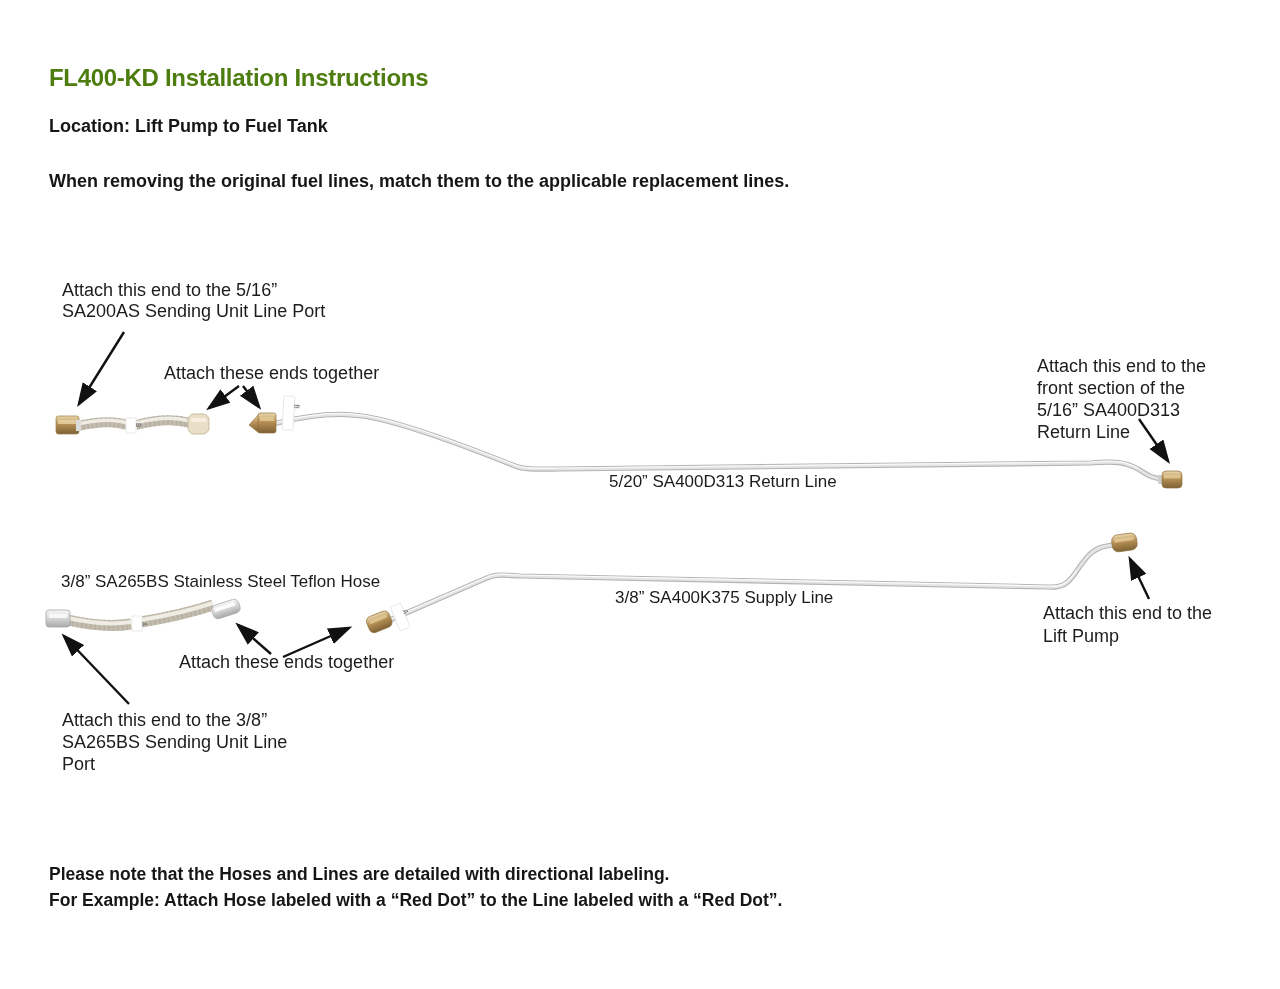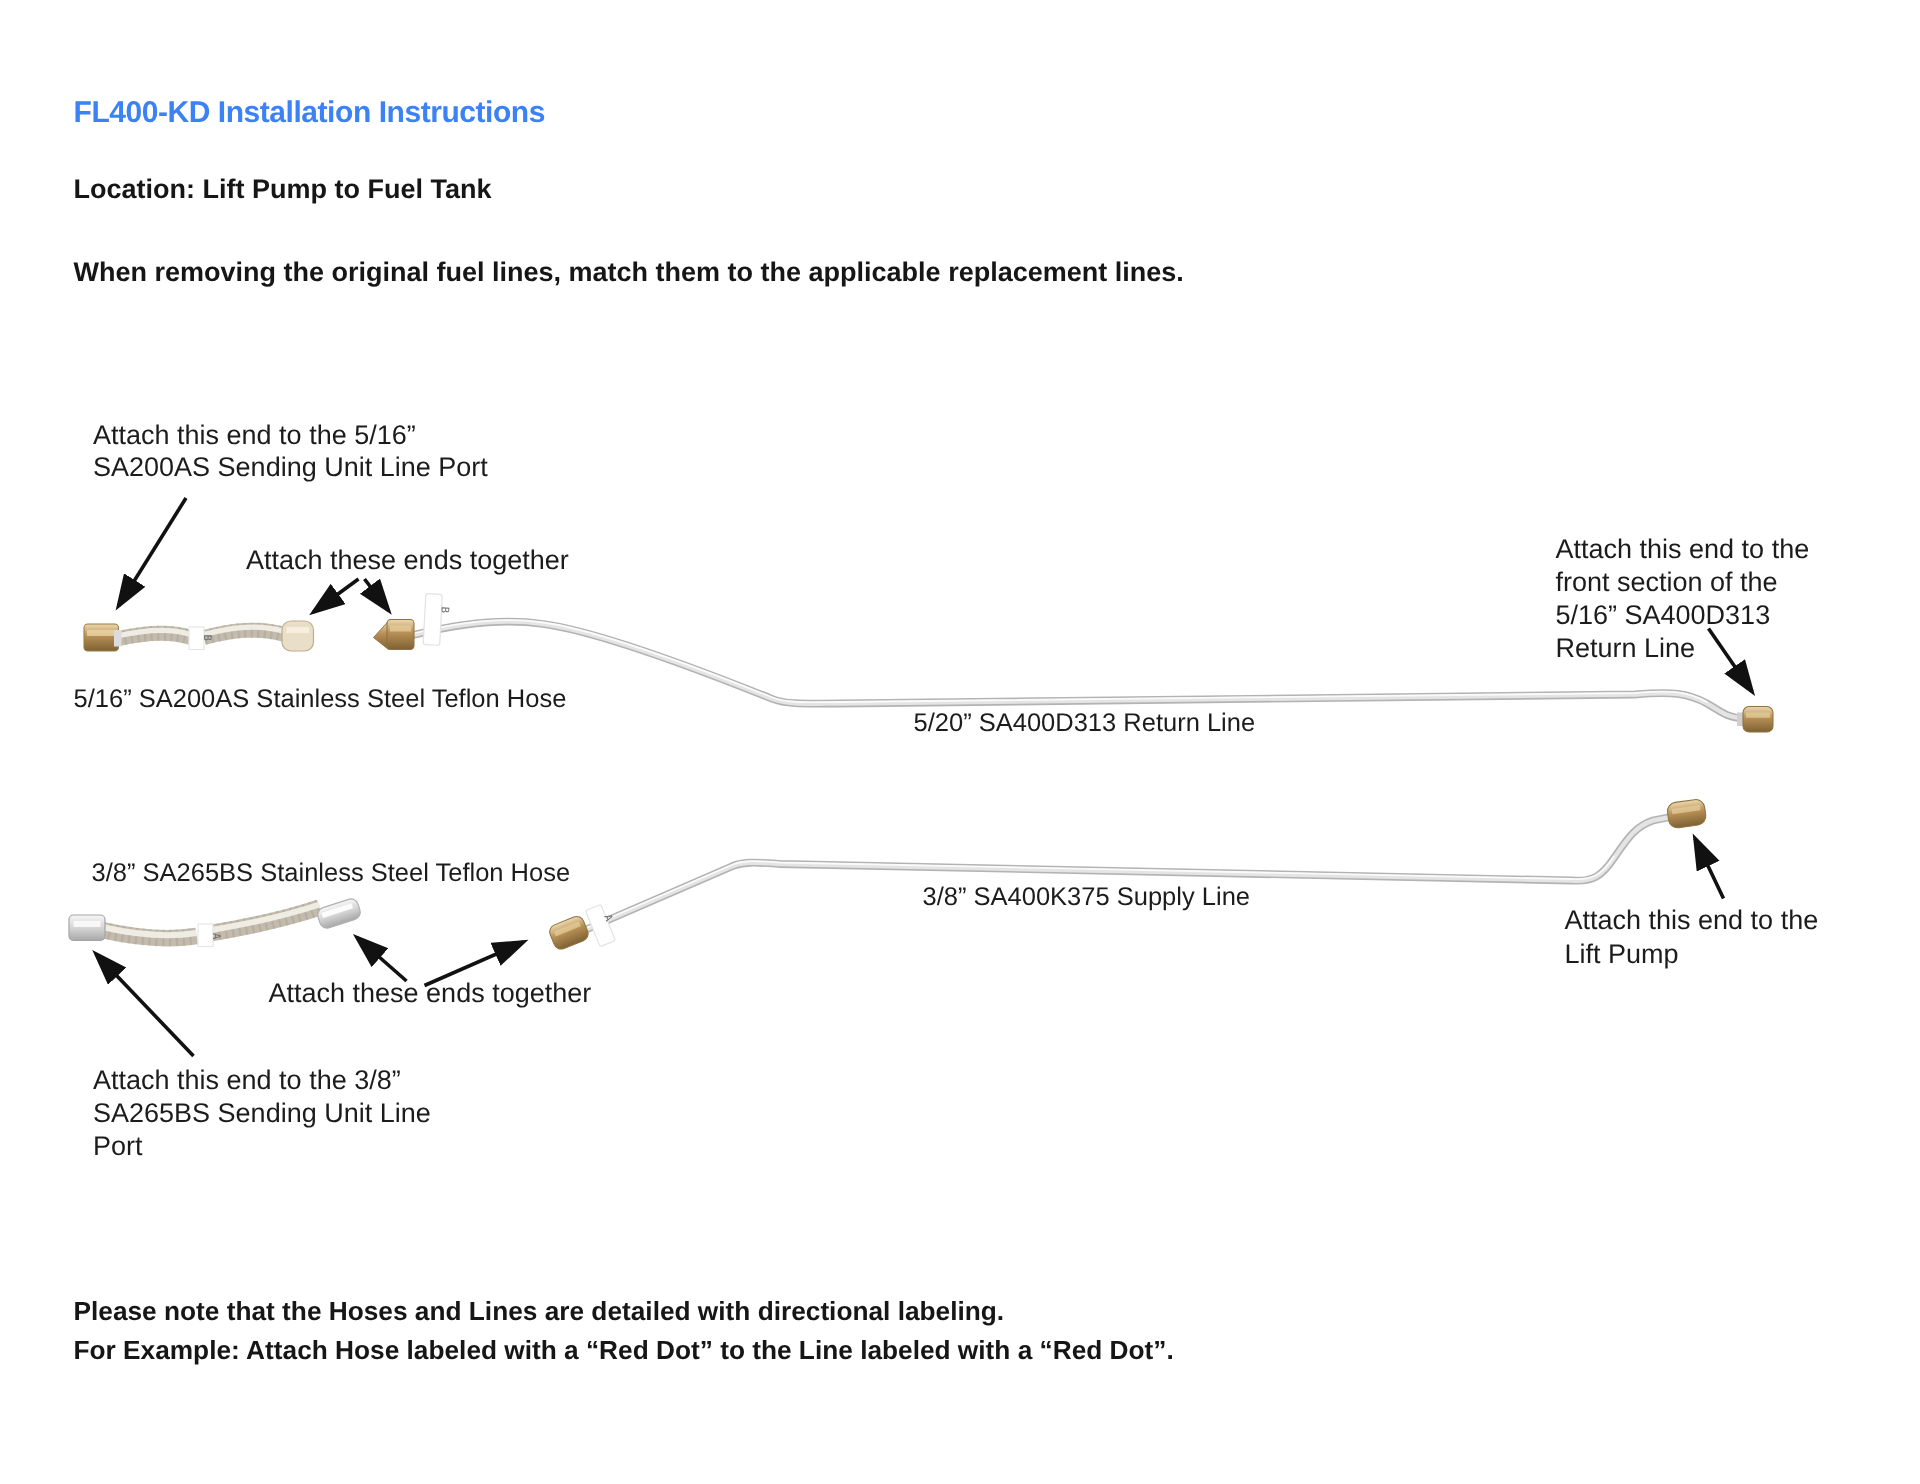--- a/index.html
+++ b/index.html
@@ -6,21 +6,21 @@
   .sheet{
     position:relative;
     width:1280px;height:989px;
     background:#ffffff;
     font-family:"Liberation Sans", sans-serif;
     color:#1c1c1c;
     overflow:hidden;
   }
   .abs{position:absolute;}
   .title{
-    font-size:20px;font-weight:bold;letter-spacing:-0.3px;color:#3b82f6;
+    font-size:24px;font-weight:bold;letter-spacing:-0.3px;color:#4d7c0f;
   }
   .h2{
     font-size:18px;font-weight:bold;color:#161616;
   }
   .callout{
     font-size:18px;line-height:21px;color:#1c1c1c;white-space:pre-line;
   }
   .partlabel{
     font-size:17px;color:#1c1c1c;white-space:nowrap;
   }
@@ -150,21 +150,20 @@
     </g>
   </svg>
 
   <div class="abs title" style="left:49px;top:64px;">FL400-KD Installation Instructions</div>
   <div class="abs h2" style="left:49px;top:171px;">When removing the original fuel lines, match them to the applicable replacement lines.</div>
   <div class="abs h2" style="left:49px;top:116px;">Location: Lift Pump to Fuel Tank</div>
 
   <div class="abs callout" style="left:62px;top:280px;">Attach this end to the 5/16”
 SA200AS Sending Unit Line Port</div>
   <div class="abs callout" style="left:164px;top:363px;">Attach these ends together</div>
-  <div class="abs partlabel" style="left:49px;top:456px;">5/16” SA200AS Stainless Steel Teflon Hose</div>
   <div class="abs partlabel" style="left:609px;top:472px;">5/20” SA400D313 Return Line</div>
   <div class="abs callout" style="left:1037px;top:355px;line-height:22px;">Attach this end to the
 front section of the
 5/16” SA400D313
 Return Line</div>
 
   <div class="abs partlabel" style="left:61px;top:572px;">3/8” SA265BS Stainless Steel Teflon Hose</div>
   <div class="abs partlabel" style="left:615px;top:588px;">3/8” SA400K375 Supply Line</div>
   <div class="abs callout" style="left:1043px;top:602px;line-height:22.5px;">Attach this end to the
 Lift Pump</div>

